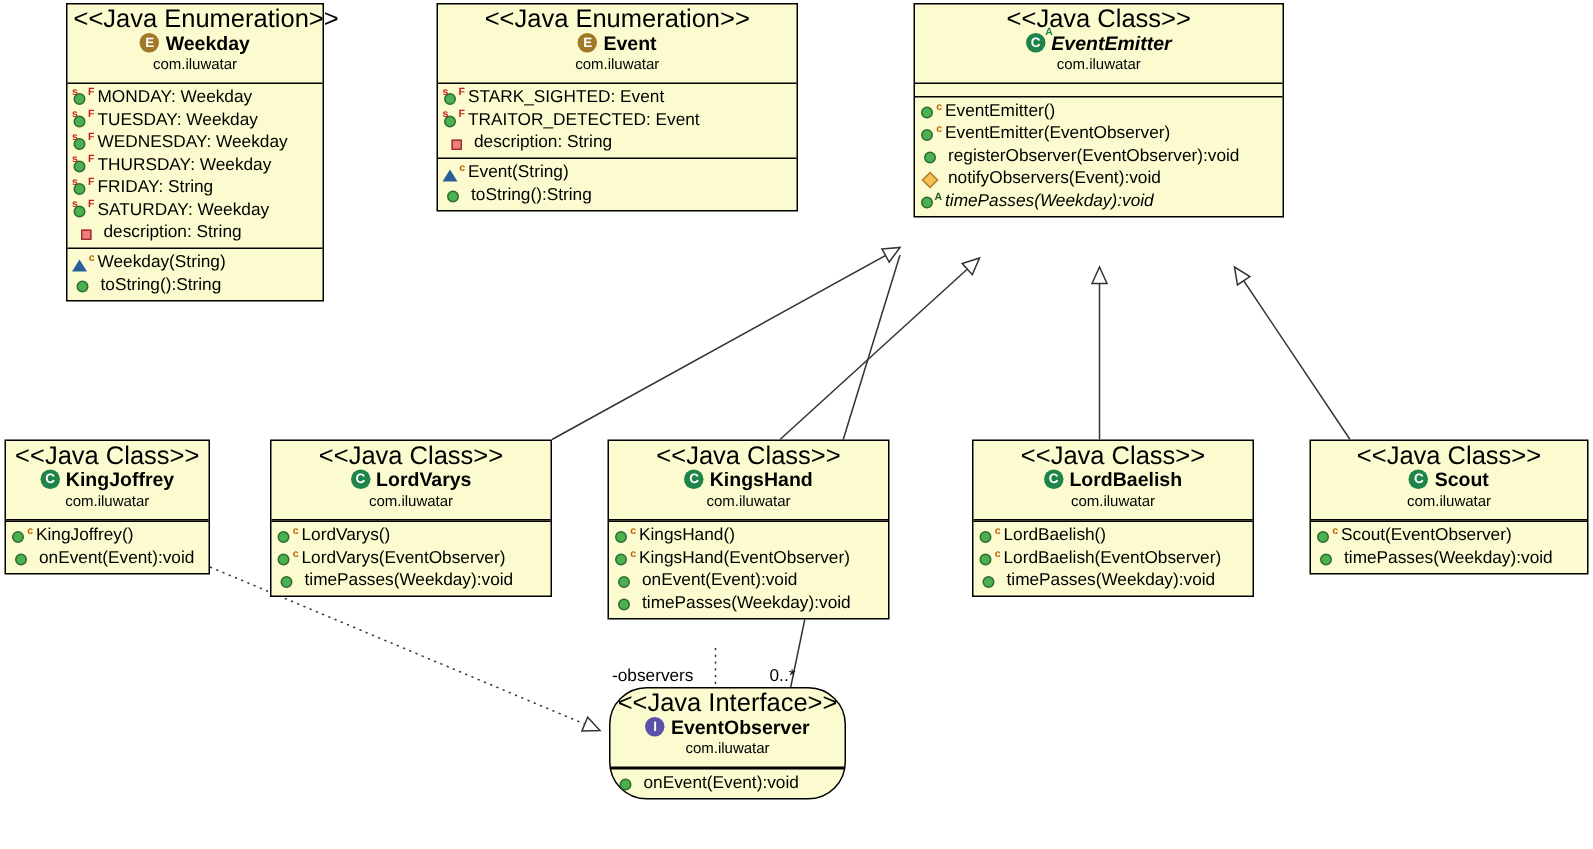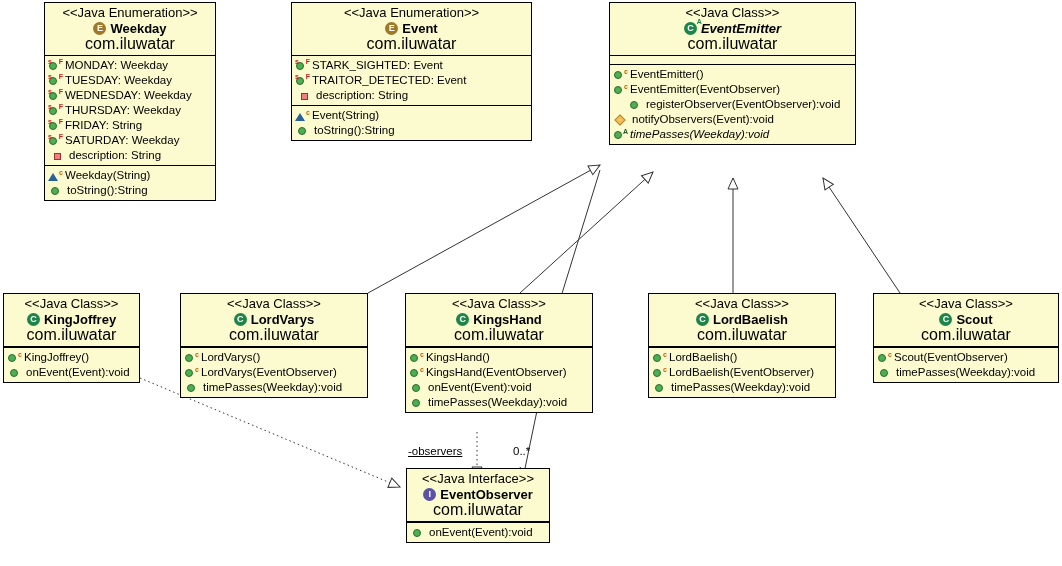--- a/index.html
+++ b/index.html
@@ -3,25 +3,25 @@
 <meta charset="utf-8">
 <style>
   html,body{margin:0;padding:0;background:#ffffff;}
   body{width:1062px;height:566px;position:relative;overflow:hidden;
        font-family:"Liberation Sans","DejaVu Sans",sans-serif;}
   #canvas{position:absolute;left:0;top:0;width:1062px;height:566px;}
   svg.links{position:absolute;left:0;top:0;width:1062px;height:566px;pointer-events:none;}
 
   .uml-box{position:absolute;background:#FBFBCF;border:1px solid #000000;box-sizing:border-box;}
   .hdr{padding:3px 4px 4px 4px;text-align:center;border-bottom:1px solid #000000;}
-  .stereo{font-size:13px;color:#000;line-height:14px;white-space:nowrap;}
+  .stereo{font-size:17px;color:#000;line-height:14px;white-space:nowrap;}
   .cname{font-size:13px;font-weight:bold;color:#000;line-height:17px;white-space:nowrap;
          display:flex;align-items:center;justify-content:center;gap:1px;}
   .cname.abs{font-style:italic;}
-  .pkg{font-size:16px;color:#000;line-height:14px;white-space:nowrap;}
+  .pkg{font-size:10px;color:#000;line-height:14px;white-space:nowrap;}
   .compartment{padding:2px 0 2px 0;}
   .compartment.sep{border-top:1px solid #000000;}
   .compartment.empty{height:8px;padding:0;}
   .row{font-size:11.5px;line-height:15px;color:#000;white-space:nowrap;
        display:flex;align-items:center;padding:0 3px;}
   .row .lbl{margin-left:1px;}
   .row.abs .lbl{font-style:italic;}
 
   
   .ic{position:relative;display:inline-block;flex:0 0 auto;}
@@ -79,21 +79,21 @@
     <g stroke="#333333" stroke-width="1" fill="none">
       <line x1="140" y1="378" x2="400" y2="487" stroke-dasharray="1.5,3" marker-end="url(#hollowtri)"></line>
       <line x1="477" y1="432" x2="477" y2="478" stroke-dasharray="1.5,3" marker-end="url(#hollowtri)"></line>
     </g>
 
     <g stroke="#333333" stroke-width="1" fill="none">
       <path d="M600,170 L560,300 L523,478" marker-end="url(#openarrow)"></path>
     </g>
   </svg>
 
-  <div class="edge-label" style="left:408px;top:445px;text-decoration:underline;">-observers</div>
+  <div class="edge-label" style="left:408px;top:445px;">-observers</div>
   <div class="edge-label" style="left:513px;top:445px;">0..*</div>
 
   <div class="uml-box" style="left:44px;top:2px;width:172px;">
     <div class="hdr">
       <div class="stereo">&lt;&lt;Java Enumeration&gt;&gt;</div>
       <div class="cname">
         <span class="ic ic-type ic-enum">E</span>
         <span>Weekday</span>
       </div>
       <div class="pkg">com.iluwatar</div>
@@ -239,21 +239,21 @@
           </span>
           <span class="lbl">EventEmitter()</span>
         </div>
       <div class="row">
           <span class="ic ic-m">
             <span class="dot"></span>
             <span class="badge b-c">c</span>
           </span>
           <span class="lbl">EventEmitter(EventObserver)</span>
         </div>
-      <div class="row" style="padding-left:19px;">
+      <div class="row" style="padding-left:5px;">
           <span class="ic ic-m">
             <span class="dot"></span>
           </span>
           <span class="lbl">registerObserver(EventObserver):void</span>
         </div>
       <div class="row" style="padding-left:5px;">
           <span class="ic ic-m">
             <span class="dia"></span>
           </span>
           <span class="lbl">notifyObservers(Event):void</span>
@@ -418,21 +418,21 @@
         </div>
       <div class="row" style="padding-left:5px;">
           <span class="ic ic-m">
             <span class="dot"></span>
           </span>
           <span class="lbl">timePasses(Weekday):void</span>
         </div>
     </div>
   </div>
 
-  <div class="uml-box" style="left:406px;top:468px;width:144px;">
+  <div class="uml-box" style="left:406px;top:458px;width:158px;border-radius:25px;">
     <div class="hdr">
       <div class="stereo">&lt;&lt;Java Interface&gt;&gt;</div>
       <div class="cname">
         <span class="ic ic-type ic-iface">I</span>
         <span>EventObserver</span>
       </div>
       <div class="pkg">com.iluwatar</div>
     </div>
     <div class="compartment sep">
       <div class="row" style="padding-left:5px;">

